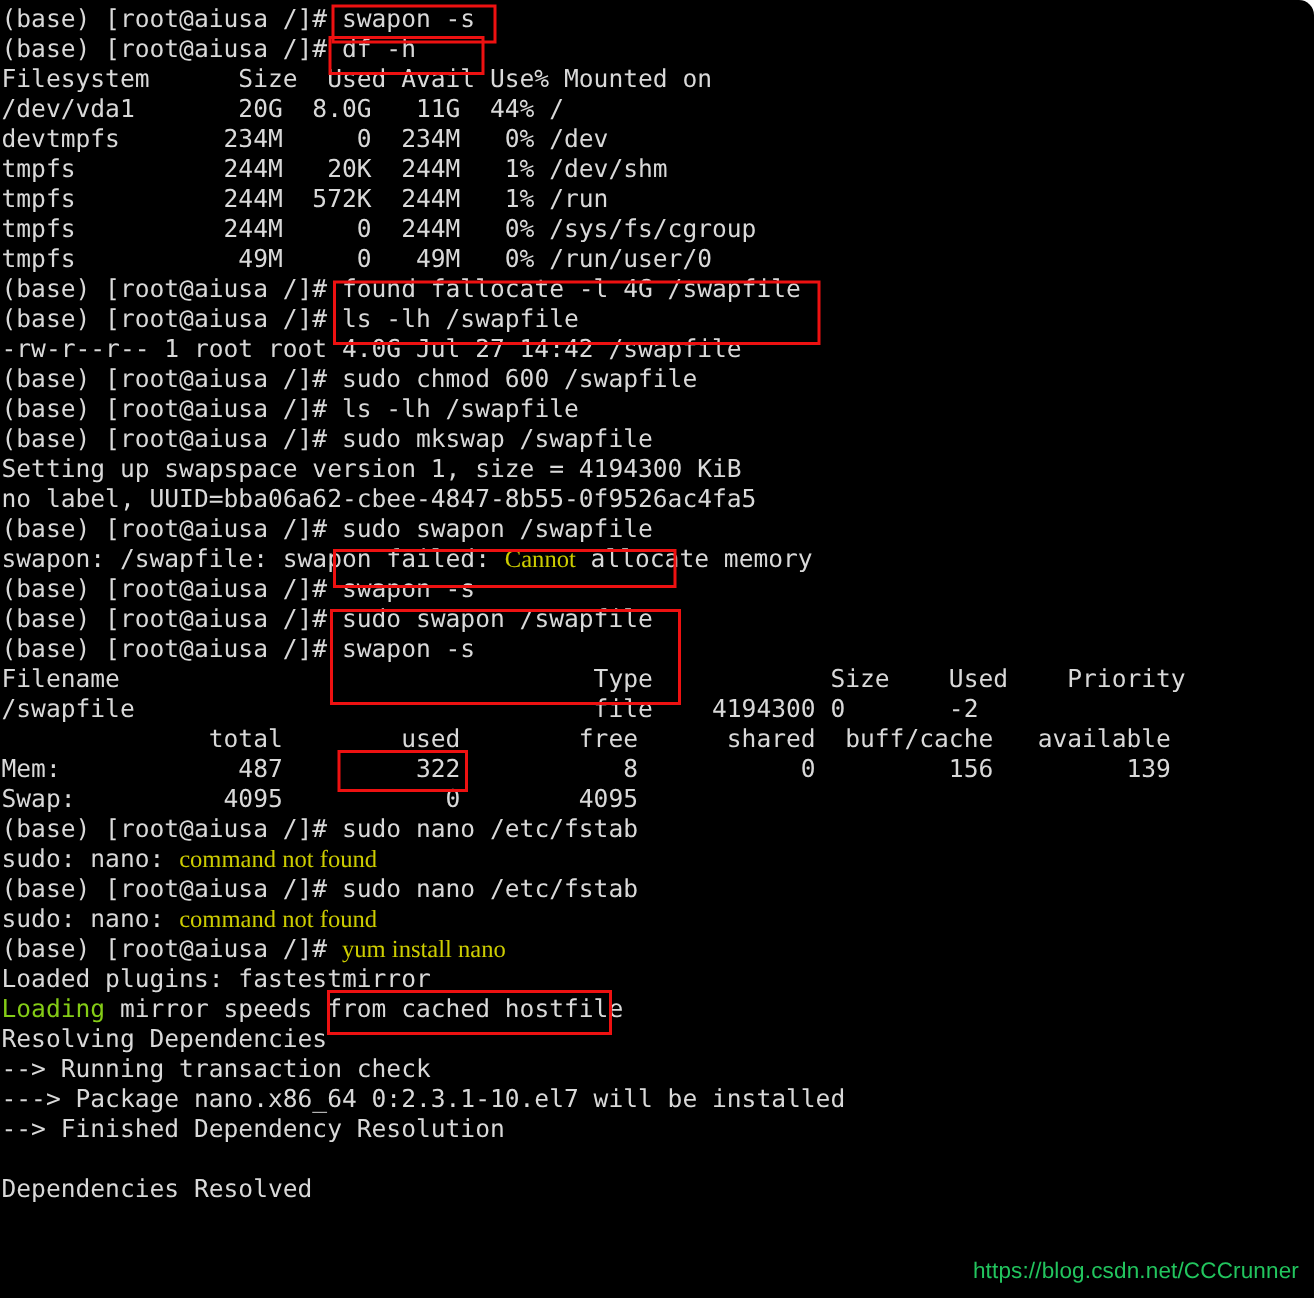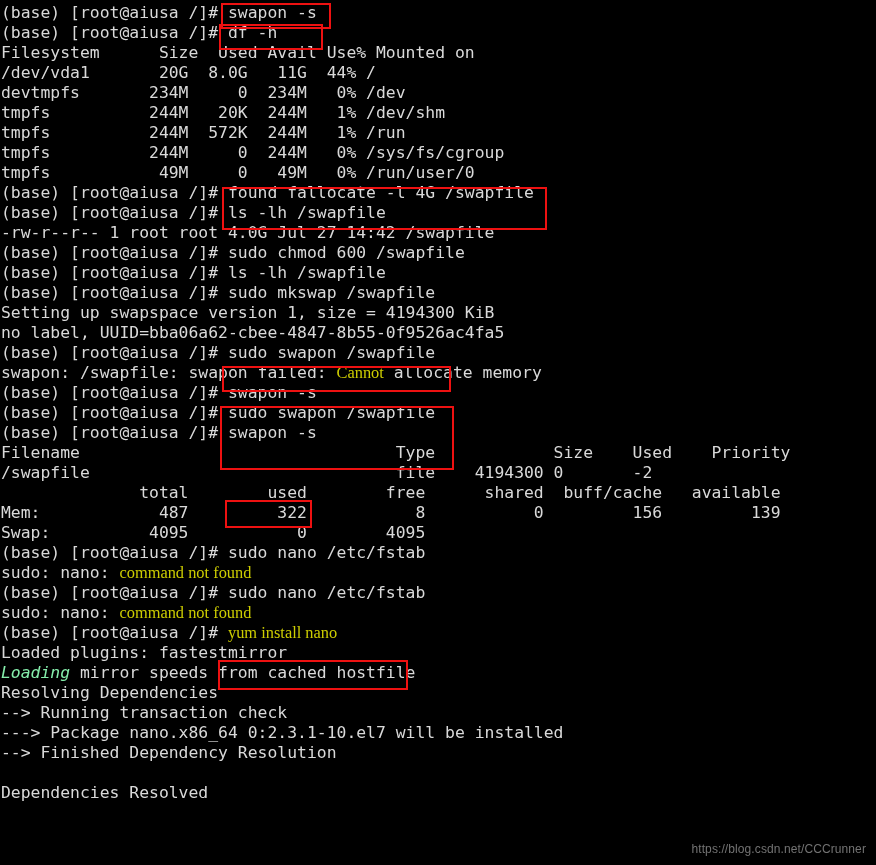--- a/index.html
+++ b/index.html
@@ -29,49 +29,50 @@
     width: 12px; height: 6px;
     background: #1b1b24;
   }
 
   #terminal {
     position: absolute;
     top: 0; left: 0;
     width: 876px; height: 865px;
     background: #000000;
     padding: 3px 0 0 1px;
+    border-radius: 10px;
   }
 
   .line {
     height: 20px;
     line-height: 20px;
     font-size: 16.4px;
     letter-spacing: 0px;
     color: #d8d8d8;
     white-space: pre;
     font-family: "DejaVu Sans Mono", "Liberation Mono", monospace;
   }
 
   .c-white   { color: #d9d9d9; }
   .c-yellow  { color: #cdcd00; font-family: Liberation Serif, serif; }
-  .c-cyan    { color: #86efac; font-style: italic; }
+  .c-cyan    { color: #84cc16; }
 
   
   .redbox {
     position: absolute;
     border: 2.5px solid #ee1111;
     background: transparent;
     pointer-events: none;
   }
 
   #watermark {
     position: absolute;
     right: 10px; bottom: 9px;
-    color: #737373;
-    font-size: 12px;
+    color: #22c55e;
+    font-size: 15px;
     font-family: "Liberation Sans", sans-serif;
     letter-spacing: 0.1px;
     text-align: center;
   }
 </style>
 </head>
 <body>
 
 <div id="top-white-strip-notch"></div>
 <div id="top-white-strip"></div>

